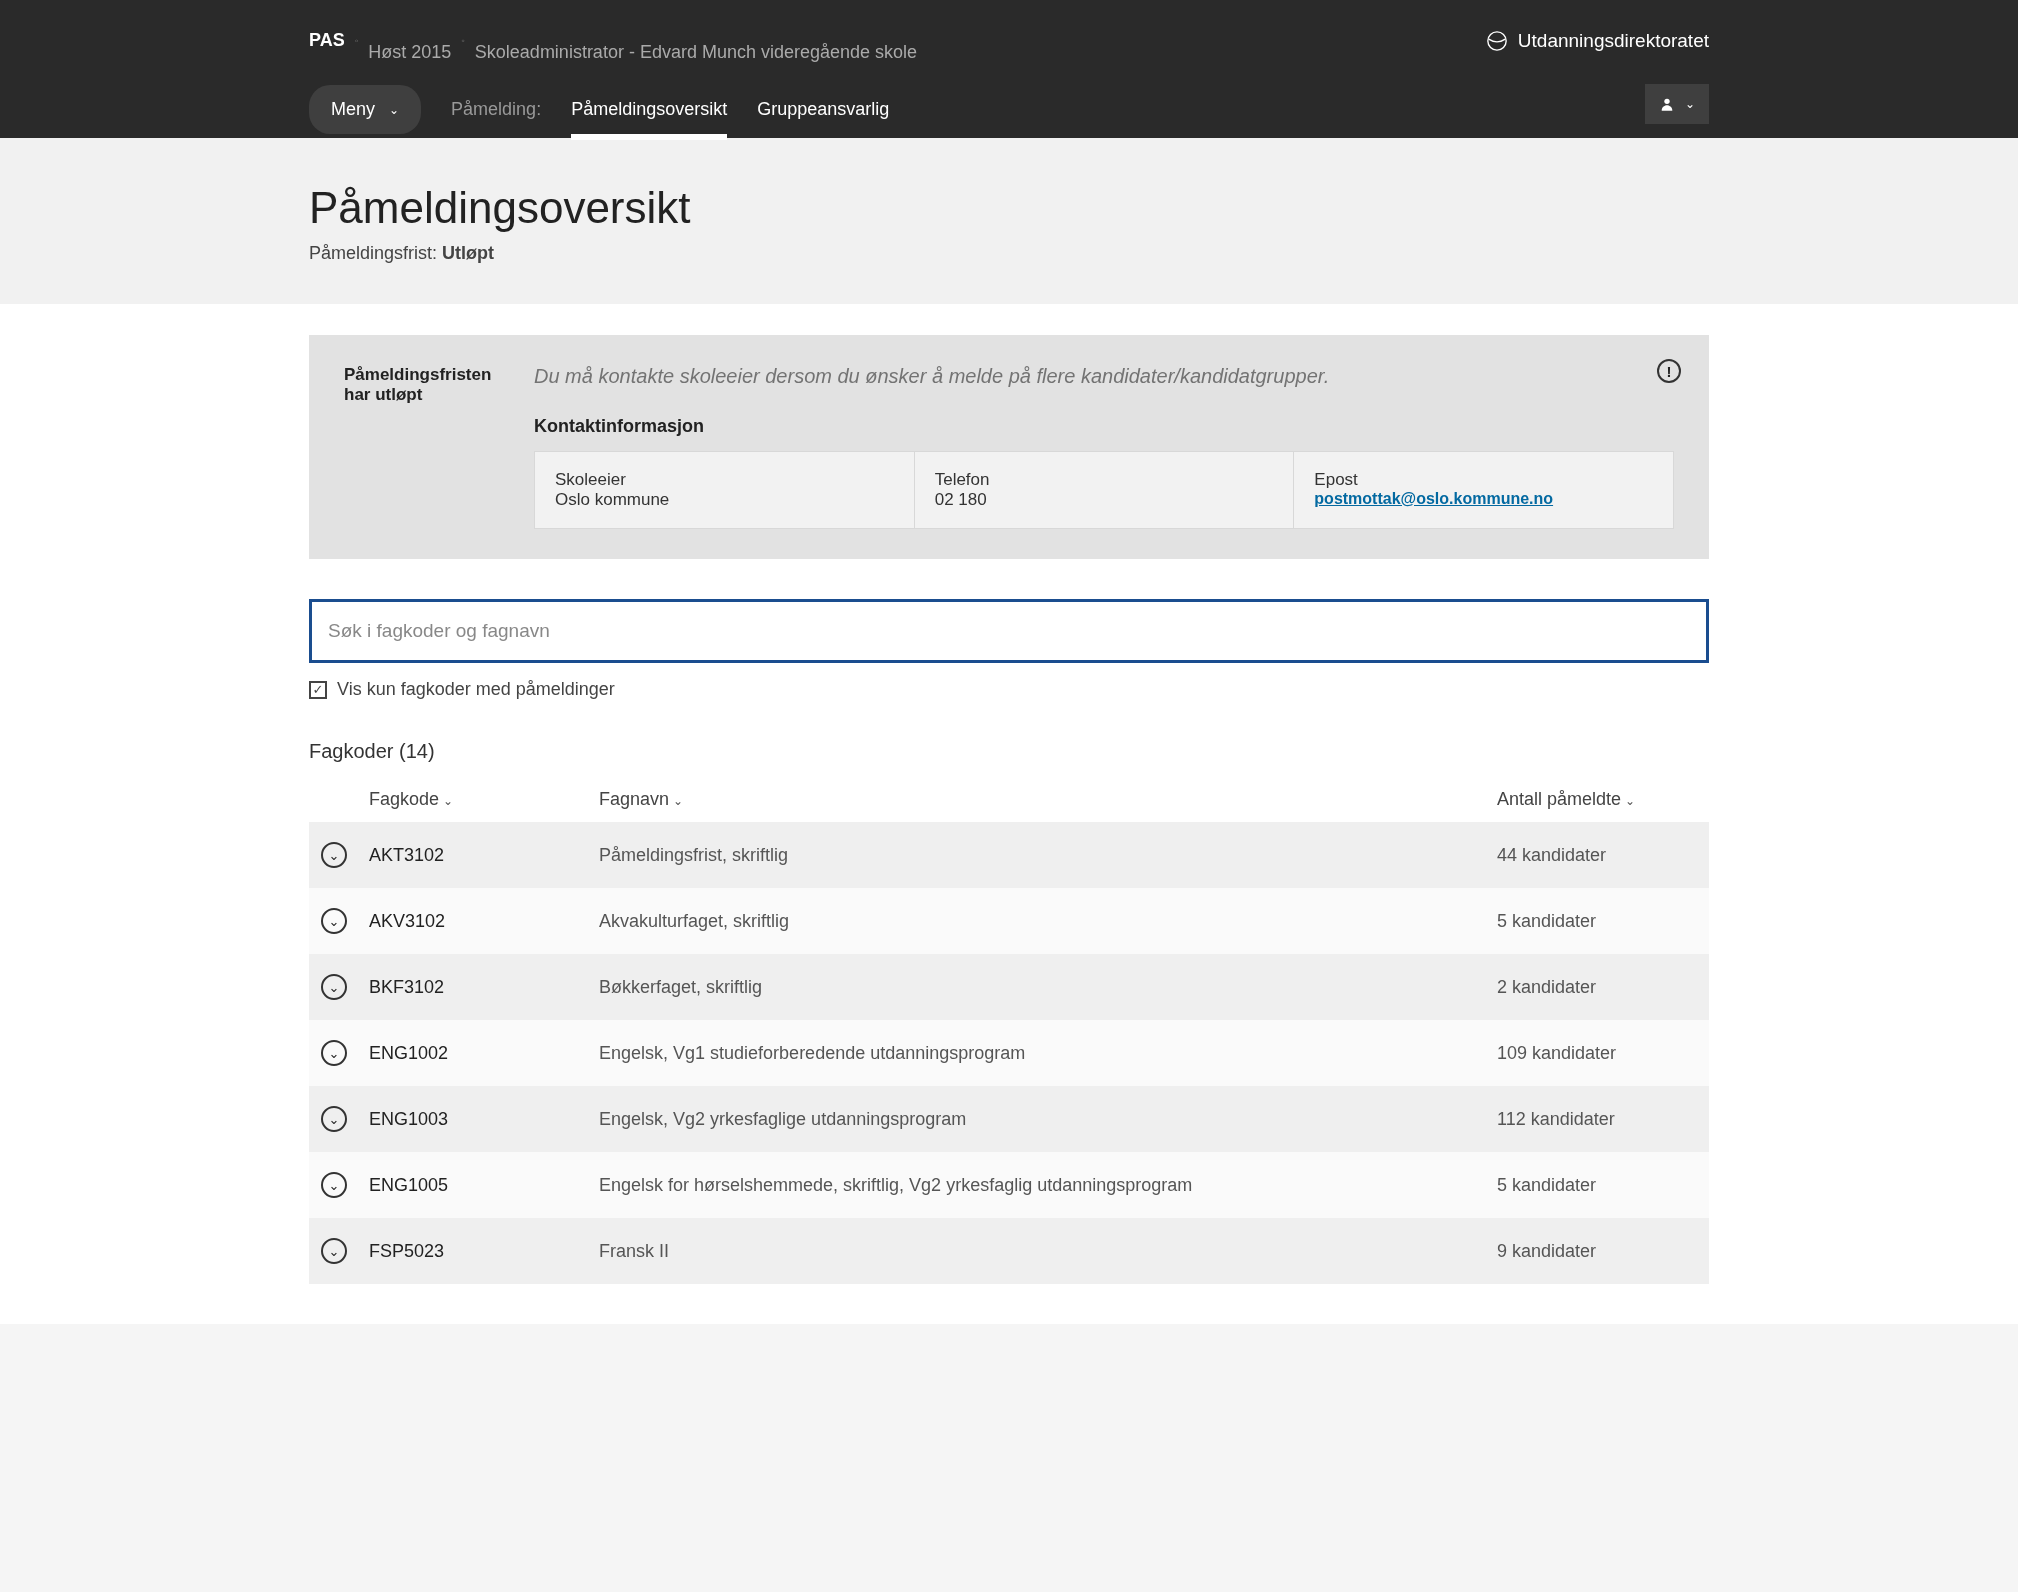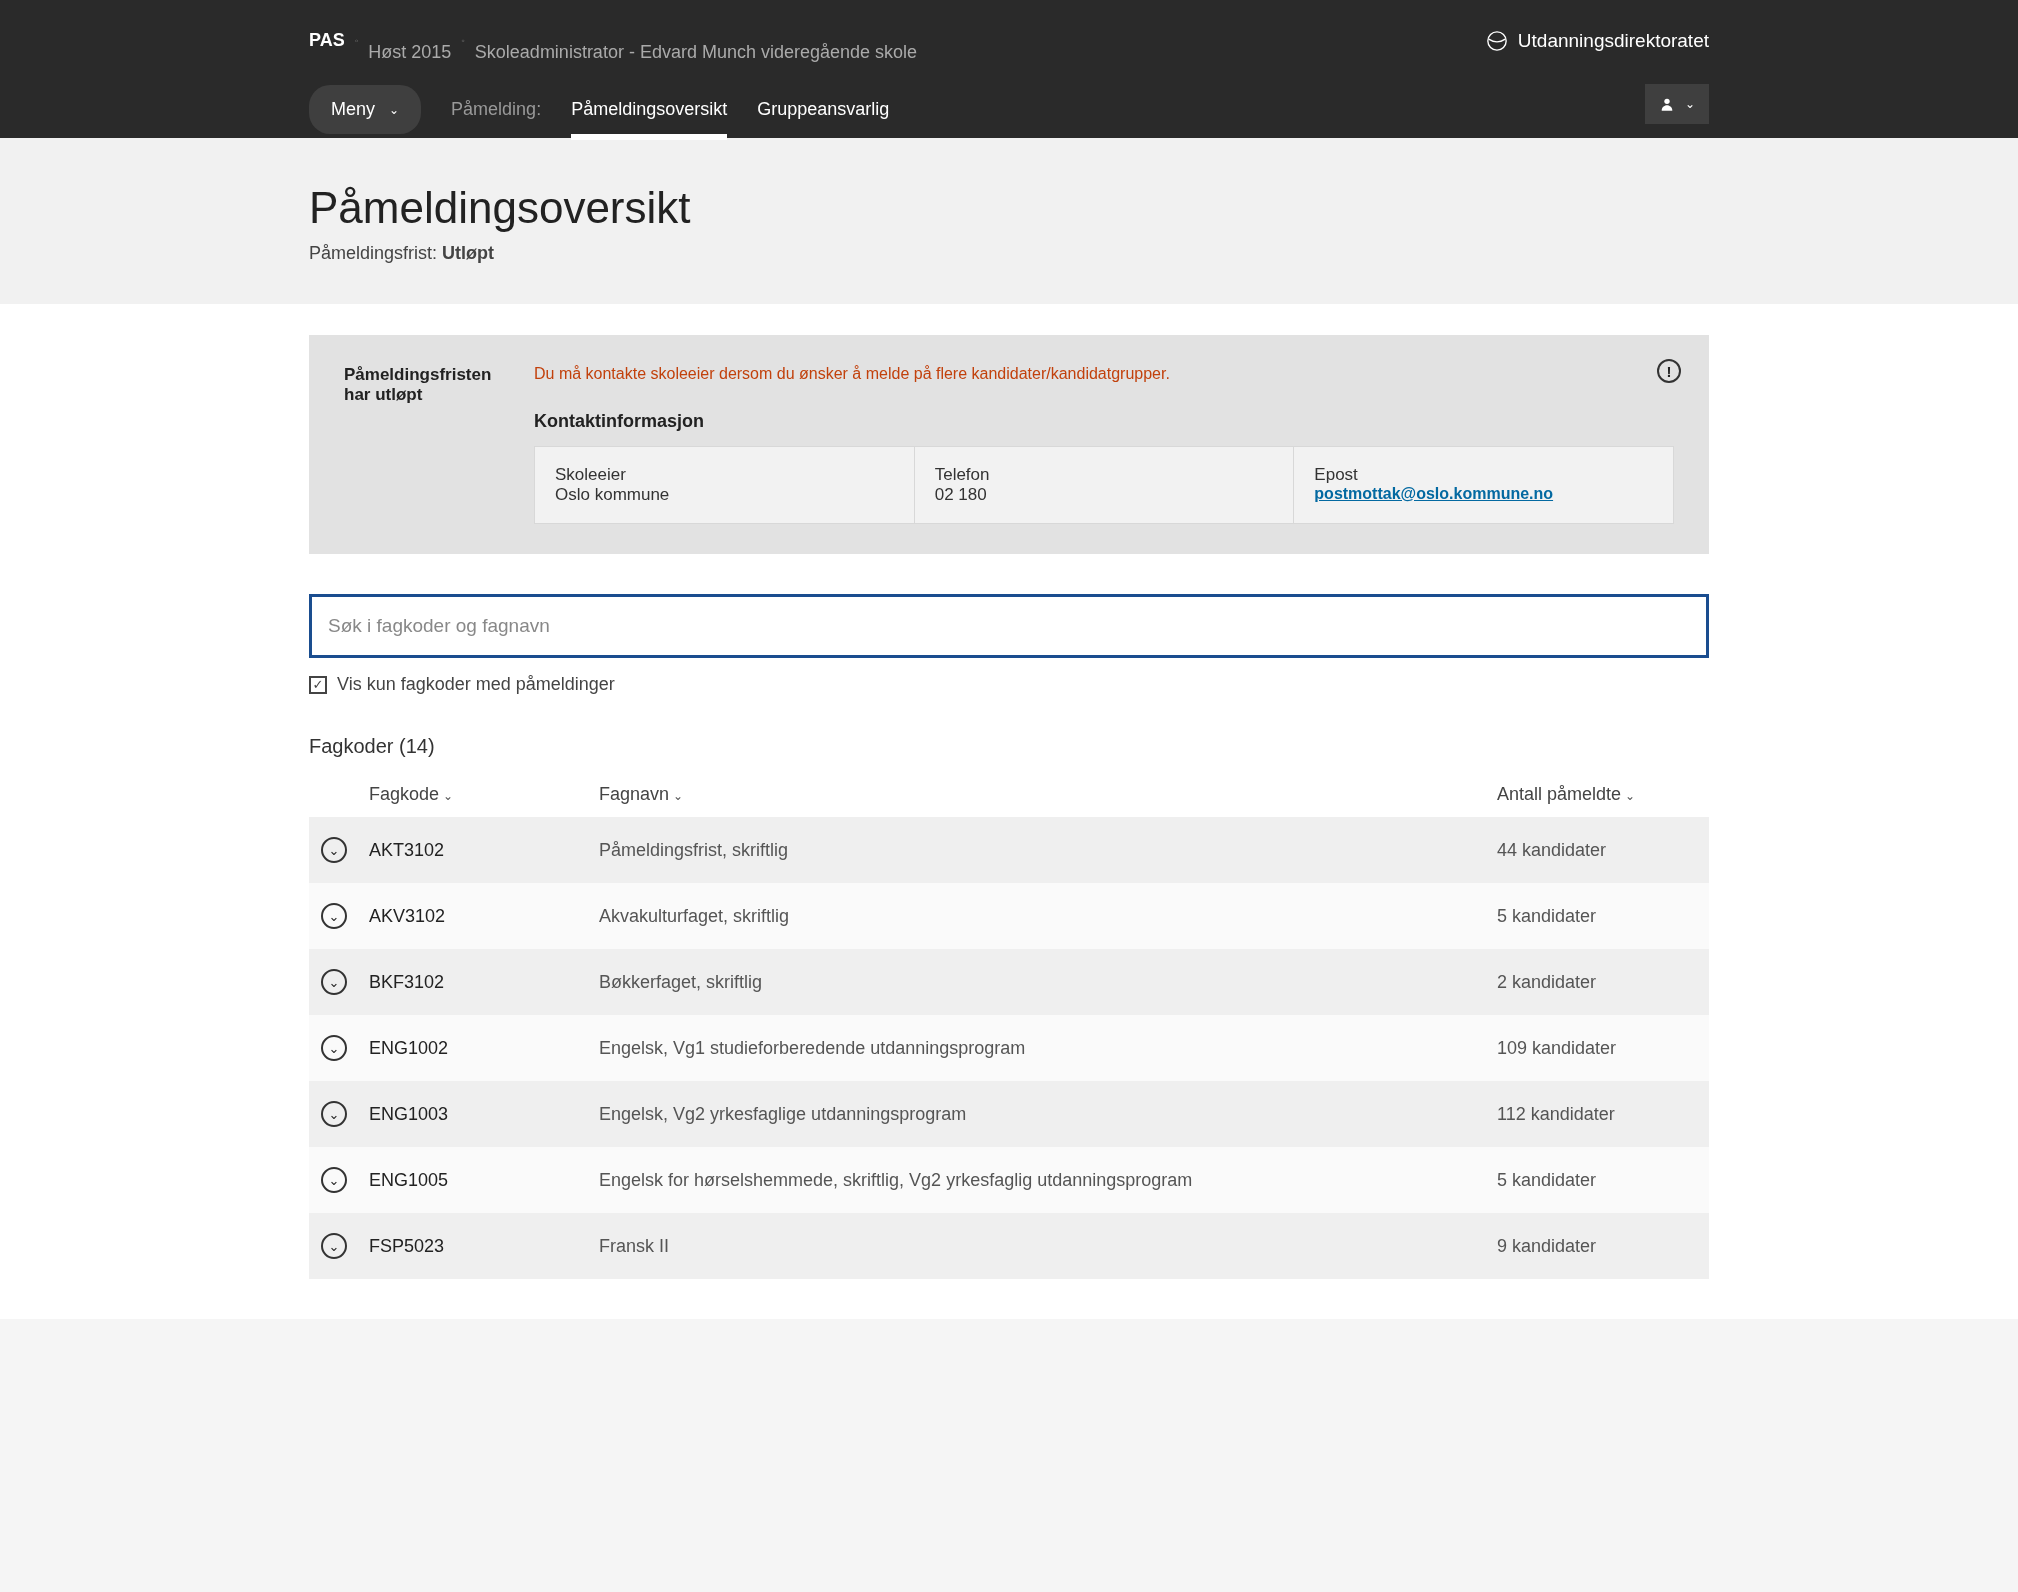--- a/index.html
+++ b/index.html
@@ -106,21 +106,21 @@
       justify-content: space-between;
       gap: 30px;
       position: relative;
     }
     .notice-left {
       flex: 0 0 160px;
       font-weight: 600;
       font-size: 17px;
     }
     .notice-right { flex: 1; }
-    .notice-msg { font-size: 16px; color: #c2410c; margin-bottom: 28px; }
+    .notice-msg { font-size: 20px; color: #737373; margin-bottom: 28px; font-style: italic; }
     .contact-heading { font-size: 18px; font-weight: 600; margin-bottom: 14px; }
     .contact-grid {
       display: flex;
       background: #f2f2f2;
       border: 1px solid #d8d8d8;
     }
     .contact-cell {
       flex: 1;
       padding: 18px 20px;
       border-right: 1px solid #d8d8d8;

